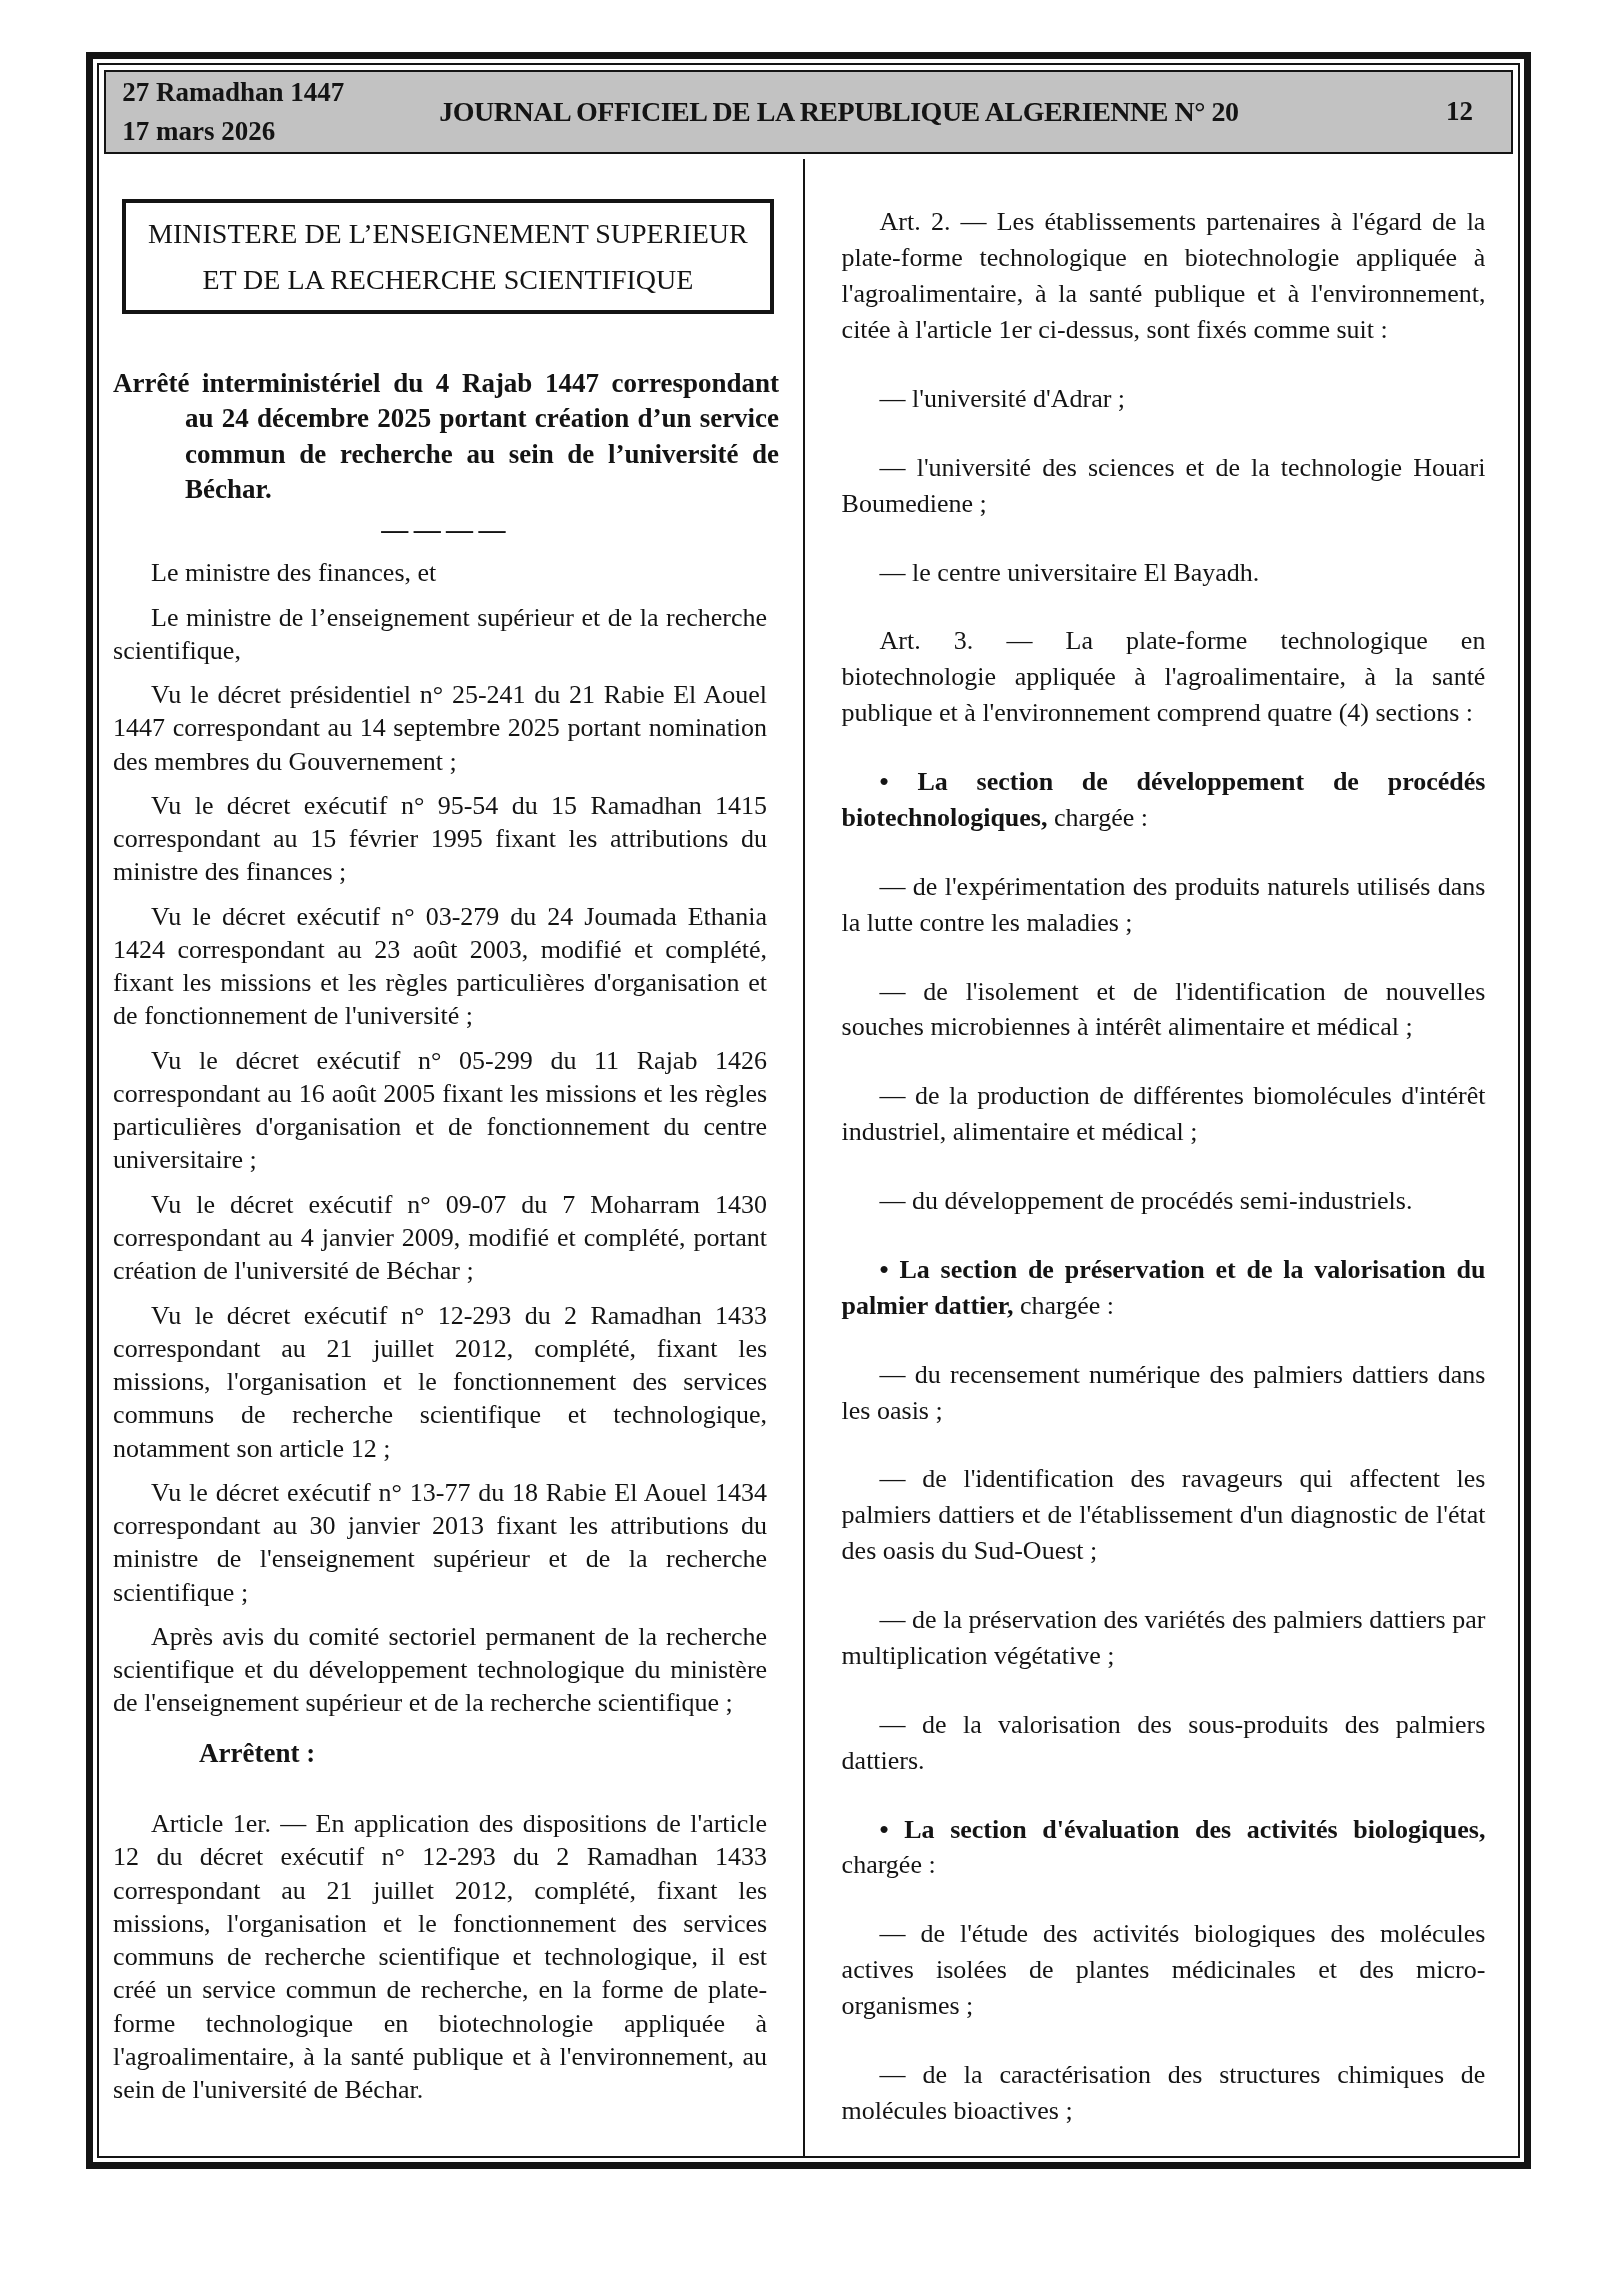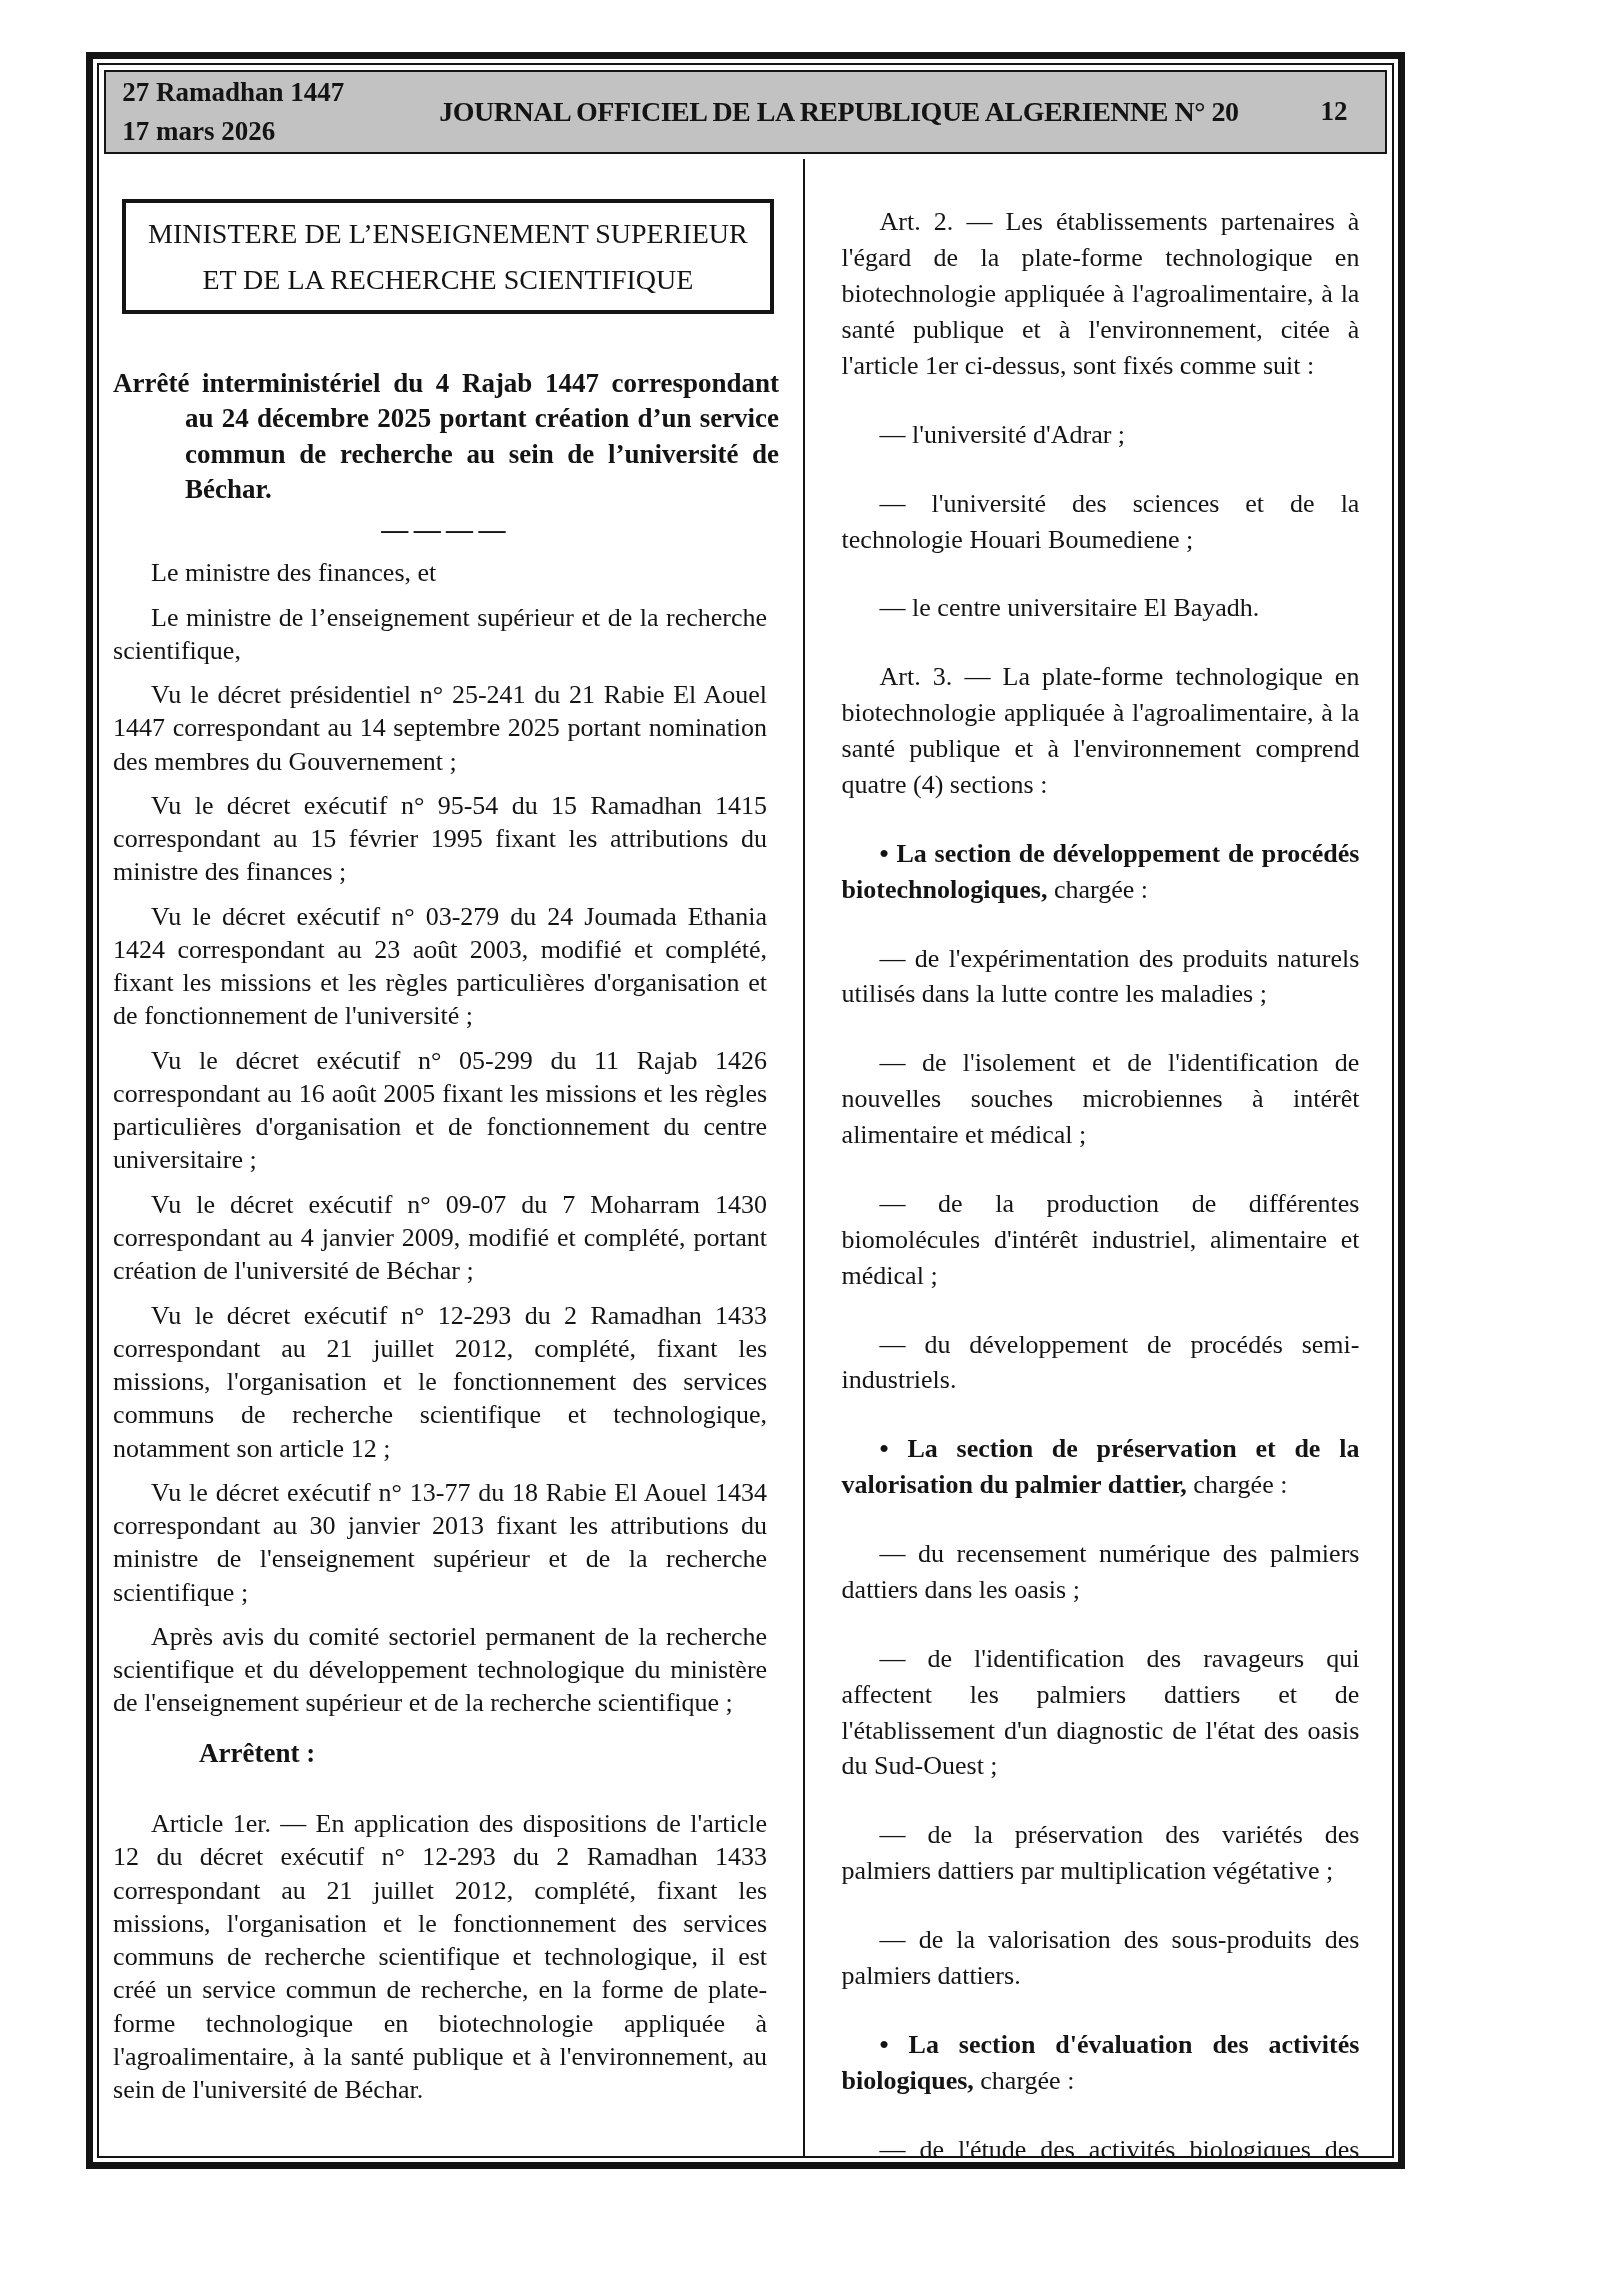--- a/index.html
+++ b/index.html
@@ -5,21 +5,21 @@
   html,body{margin:0;padding:0;background:#ffffff;}
   #page{
     position:relative;
     width:1615px;height:2285px;
     background:#ffffff;
     font-family:"Liberation Serif","DejaVu Serif",serif;
     color:#141414;
     overflow:hidden;
   }
   .frame{
-    position:absolute;left:86px;top:52px;width:1319px;height:2117px;
+    position:absolute;left:86px;top:52px;width:1445px;height:2117px;
     border:7.2px solid #141414;
     box-sizing:border-box;
     padding:3.6px;
   }
   .frame-inner{
     border:2.7px solid #141414;
     box-sizing:border-box;
     width:100%;height:100%;
     display:flex;flex-direction:column;
   }

